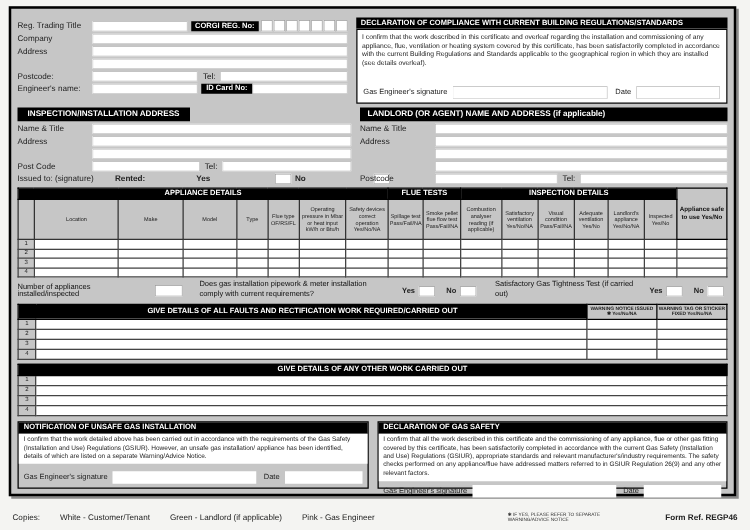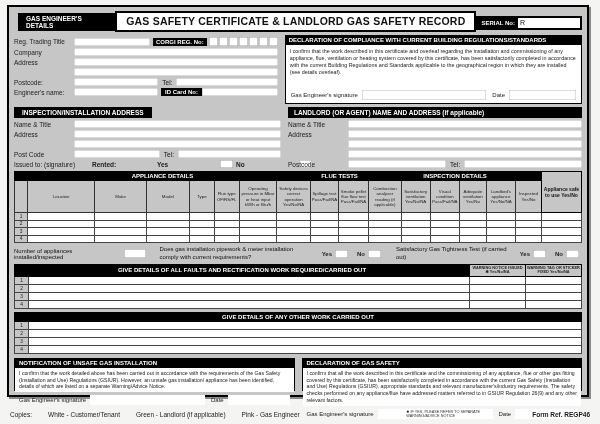--- a/index.html
+++ b/index.html
@@ -90,28 +90,20 @@
   .footer .cp { margin-right:16px; white-space:nowrap; }
   .foot-note { font-size:3.8px; line-height:1.2; width:96px; text-align:left; margin-left:auto; color:#333; }
   .form-ref { margin-left:30px; font-weight:bold; white-space:nowrap; }
 </style>
 </head>
 <body>
 
 <div class="page">
   <div class="form">
 
-    <div class="hdr-row">
-      <div class="blackbar ged-label">GAS ENGINEER'S DETAILS</div>
-      <div class="title-box">GAS SAFETY CERTIFICATE &amp; LANDLORD GAS SAFETY RECORD</div>
-      <div class="serial">
-        <span class="s-lbl">SERIAL No:</span>
-        <span class="s-fld">R</span>
-      </div>
-    </div>
 
     <div class="band" style="height:69px;">
       <div class="col-l">
         <div class="frow">
           <span class="lbl">Reg. Trading Title</span>
           <span class="fld"></span>
           <span class="blackbar" style="font-size:6px;padding:1px 3px;margin-left:3px;">CORGI REG. No:</span>
           <span class="mini-boxes">
             <span></span>
               <span></span>

